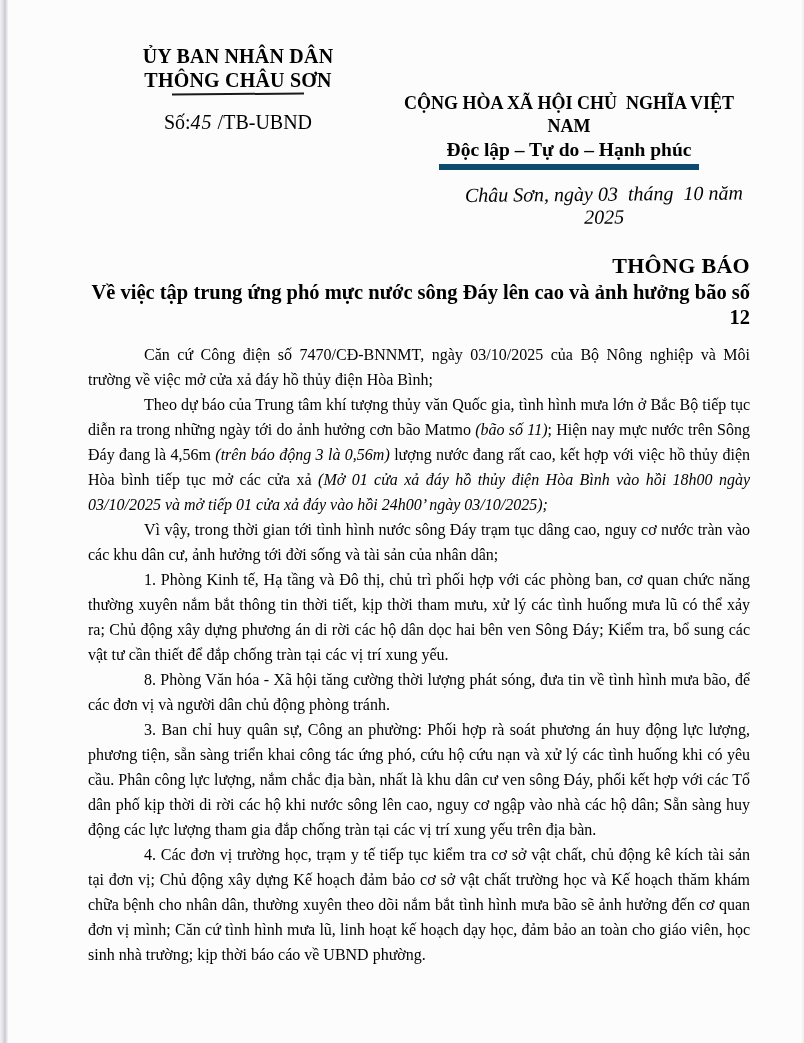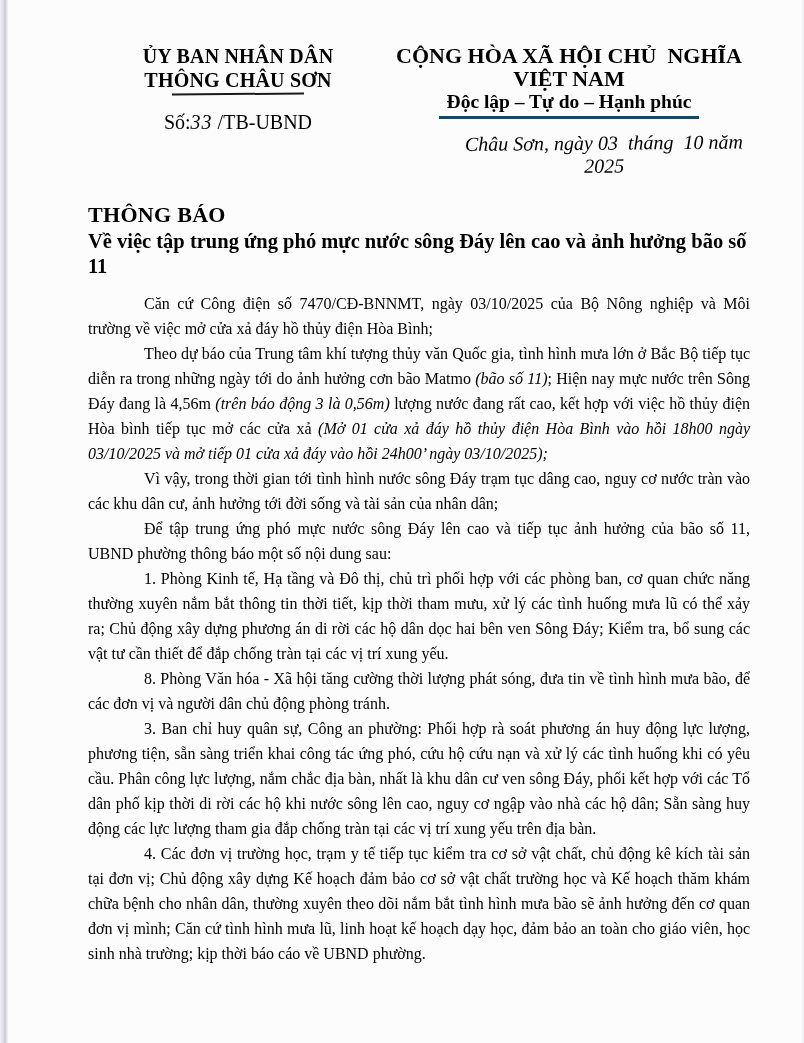--- a/index.html
+++ b/index.html
@@ -43,34 +43,34 @@
   .doc-number{
     margin-top:16px;font-size:20px;
   }
   .doc-number .hand{
     font-style:italic;letter-spacing:1px;
   }
   .hdr-right{
     flex:1;text-align:center;
   }
   .nat-line1{
-    font-weight:bold;font-size:22px;line-height:23px;white-space:pre-wrap;
+    font-weight:bold;font-size:18px;line-height:23px;white-space:pre-wrap;margin-top:48px;
   }
   .nat-line2{
     display:inline-block;
     font-weight:bold;font-size:19.5px;line-height:24px;
-    border-bottom:3px solid #0c4a6e;padding:0 8px 2px 8px;
+    border-bottom:6px solid #0c4a6e;padding:0 8px 2px 8px;
   }
   .dateline{
     margin-top:13px;padding-left:70px;
     font-style:italic;font-size:20px;white-space:pre-wrap;
     transform:rotate(-.5deg);
   }
   
-  .title-block{margin-top:24px;text-align:left;}
+  .title-block{margin-top:24px;text-align:right;}
   .doc-title{
     font-weight:bold;font-size:22px;line-height:26px;letter-spacing:.3px;
   }
   .doc-subject1{
     font-weight:bold;font-size:20.5px;line-height:25px;margin-top:1px;
   }
   .doc-subject2{
     display:inline-block;
     font-weight:bold;font-size:20.5px;line-height:25px;
     border-bottom:2px solid #1b1b1d;
@@ -94,39 +94,38 @@
   <div class="scan-edge-left"></div>
   <div class="scan-edge-right"></div>
 
   <div class="content">
 
     <div class="hdr">
       <div class="hdr-left">
         <div class="org">ỦY BAN NHÂN DÂN</div>
         <div class="org">THÔNG CHÂU SƠN</div>
         <div class="org-underline"></div>
-        <div class="doc-number"><span>Số:</span><span class="hand">33</span><span> /TB-UBND</span></div>
+        <div class="doc-number"><span>Số:</span><span class="hand">45</span><span> /TB-UBND</span></div>
       </div>
       <div class="hdr-right">
         <div class="nat-line1">CỘNG HÒA XÃ HỘI CHỦ  NGHĨA VIỆT NAM</div>
         <div><span class="nat-line2">Độc lập – Tự do – Hạnh phúc</span></div>
         <div class="dateline">Châu Sơn, ngày 03  tháng  10 năm 2025</div>
       </div>
     </div>
 
     <div class="title-block">
       <div class="doc-title">THÔNG BÁO</div>
-      <div class="doc-subject1">Về việc tập trung ứng phó mực nước sông Đáy lên cao và ảnh hưởng bão số 11</div>
+      <div class="doc-subject1">Về việc tập trung ứng phó mực nước sông Đáy lên cao và ảnh hưởng bão số 12</div>
     </div>
 
     <div class="body-text">
         <p><span>Căn cứ Công điện số 7470/CĐ-BNNMT, ngày 03/10/2025 của Bộ Nông nghiệp và Môi trường về việc mở cửa xả đáy hồ thủy điện Hòa Bình;</span></p>
         <p><span>Theo dự báo của Trung tâm khí tượng thủy văn Quốc gia, tình hình mưa lớn ở Bắc Bộ tiếp tục diễn ra trong những ngày tới do ảnh hưởng cơn bão Matmo </span><span class="it">(bão số 11)</span><span>; Hiện nay mực nước trên Sông Đáy đang là 4,56m </span><span class="it">(trên báo động 3 là 0,56m)</span><span> lượng nước đang rất cao, kết hợp với việc hồ thủy điện Hòa bình tiếp tục mở các cửa xả </span><span class="it">(Mở 01 cửa xả đáy hồ thủy điện Hòa Bình vào hồi 18h00 ngày 03/10/2025 và mở tiếp 01 cửa xả đáy vào hồi 24h00’ ngày 03/10/2025);</span></p>
         <p><span>Vì vậy, trong thời gian tới tình hình nước sông Đáy trạm tục dâng cao, nguy cơ nước tràn vào các khu dân cư, ảnh hưởng tới đời sống và tài sản của nhân dân;</span></p>
-        <p><span>Để tập trung ứng phó mực nước sông Đáy lên cao và tiếp tục ảnh hưởng của bão số 11, UBND phường thông báo một số nội dung sau:</span></p>
         <p><span>1. Phòng Kinh tế, Hạ tầng và Đô thị, chủ trì phối hợp với các phòng ban, cơ quan chức năng thường xuyên nắm bắt thông tin thời tiết, kịp thời tham mưu, xử lý các tình huống mưa lũ có thể xảy ra; Chủ động xây dựng phương án di rời các hộ dân dọc hai bên ven Sông Đáy; Kiểm tra, bổ sung các vật tư cần thiết để đắp chống tràn tại các vị trí xung yếu.</span></p>
         <p><span>8. Phòng Văn hóa - Xã hội tăng cường thời lượng phát sóng, đưa tin về tình hình mưa bão, để các đơn vị và người dân chủ động phòng tránh.</span></p>
         <p><span>3. Ban chỉ huy quân sự, Công an phường: Phối hợp rà soát phương án huy động lực lượng, phương tiện, sẵn sàng triển khai công tác ứng phó, cứu hộ cứu nạn và xử lý các tình huống khi có yêu cầu. Phân công lực lượng, nắm chắc địa bàn, nhất là khu dân cư ven sông Đáy, phối kết hợp với các Tổ dân phố kịp thời di rời các hộ khi nước sông lên cao, nguy cơ ngập vào nhà các hộ dân; Sẵn sàng huy động các lực lượng tham gia đắp chống tràn tại các vị trí xung yếu trên địa bàn.</span></p>
         <p><span>4. Các đơn vị trường học, trạm y tế tiếp tục kiểm tra cơ sở vật chất, chủ động kê kích tài sản tại đơn vị; Chủ động xây dựng Kế hoạch đảm bảo cơ sở vật chất trường học và Kế hoạch thăm khám chữa bệnh cho nhân dân, thường xuyên theo dõi nắm bắt tình hình mưa bão sẽ ảnh hưởng đến cơ quan đơn vị mình; Căn cứ tình hình mưa lũ, linh hoạt kế hoạch dạy học, đảm bảo an toàn cho giáo viên, học sinh nhà trường; kịp thời báo cáo về UBND phường.</span></p>
       </div>
 
   </div>
 </div>
 
 </body></html>

